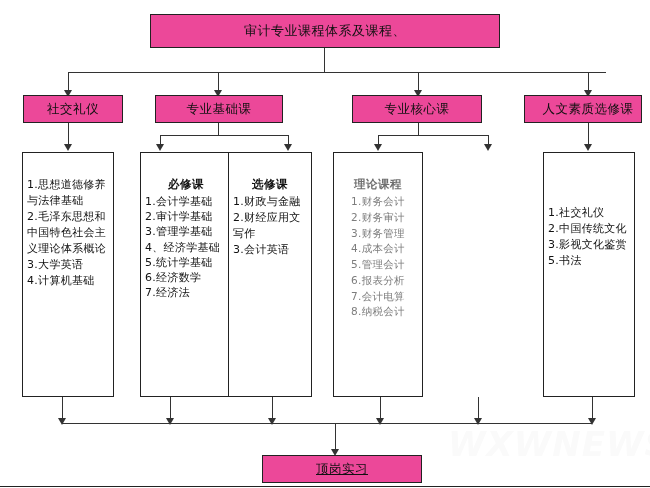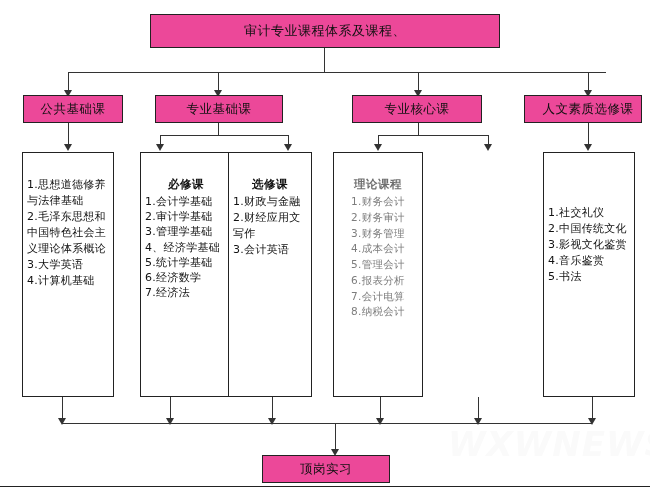--- a/index.html
+++ b/index.html
@@ -144,21 +144,21 @@
 
   <div class="vline" style="left:218px; top:72px; height:20px;"></div>
   <div class="arrow" style="left:214px; top:90px;"></div>
 
   <div class="vline" style="left:418px; top:72px; height:20px;"></div>
   <div class="arrow" style="left:414px; top:90px;"></div>
 
   <div class="vline" style="left:588px; top:72px; height:20px;"></div>
   <div class="arrow" style="left:584px; top:90px;"></div>
 
-  <div class="box cat-box" style="left:23px;  top:95px; width:100px; height:28px;">公共基础课</div>
+  <div class="box cat-box" style="left:23px;  top:95px; width:100px; height:28px;">社交礼仪</div>
 
   <div class="box cat-box" style="left:155px; top:95px; width:128px; height:28px;">专业基础课</div>
 
   <div class="box cat-box" style="left:352px; top:95px; width:130px; height:28px;">专业核心课</div>
 
   <div class="box cat-box" style="left:524px; top:95px; width:118px; height:28px;padding-left:10px;">人文素质选修课</div>
 
   <div class="vline" style="left:68px; top:123px; height:23px;"></div>
   <div class="arrow" style="left:64px; top:144px;"></div>
 
@@ -220,21 +220,20 @@
       <div class="col-item faint center">8.纳税会计</div>
     </div>
   </div>
 
 
   <div class="col-box" style="left:543px; top:152px; width:92px; height:245px;">
     <div class="col-inner" style="padding-top:28px;">
       <div class="col-item">1.社交礼仪</div>
       <div class="col-item">2.中国传统文化</div>
       <div class="col-item">3.影视文化鉴赏</div>
-      <div class="col-item">4.音乐鉴赏</div>
       <div class="col-item">5.书法</div>
     </div>
   </div>
 
   <div class="vline" style="left:62px;  top:397px; height:23px;"></div>
   <div class="arrow" style="left:58px;  top:418px;"></div>
 
   <div class="vline" style="left:170px; top:397px; height:23px;"></div>
   <div class="arrow" style="left:166px; top:418px;"></div>
 
@@ -248,17 +247,17 @@
   <div class="arrow" style="left:474px; top:418px;"></div>
 
   <div class="vline" style="left:592px; top:397px; height:23px;"></div>
   <div class="arrow" style="left:588px; top:418px;"></div>
 
   <div class="hline" style="left:62px; top:423px; width:530px;"></div>
 
   <div class="vline" style="left:335px; top:423px; height:29px;"></div>
   <div class="arrow" style="left:331px; top:449px;"></div>
 
-  <div class="box bottom-box" style="left:262px; top:455px; width:128px; height:28px;">顶岗实习</div>
+  <div class="box bottom-box" style="left:262px; top:455px; width:160px; height:28px;text-decoration:underline;">顶岗实习</div>
 
   <div class="frame-line" style="top:486px;"></div>
 
 </div>
 
 </body></html>

